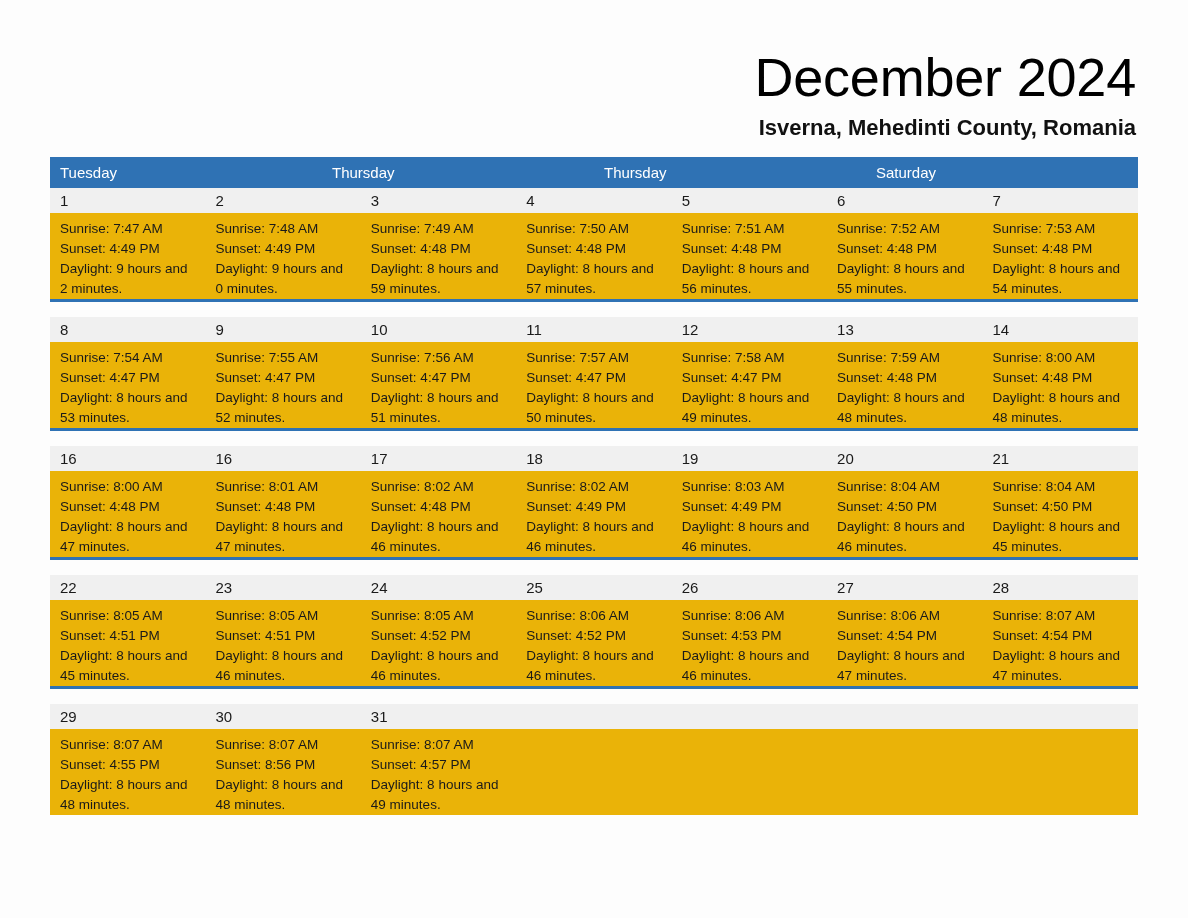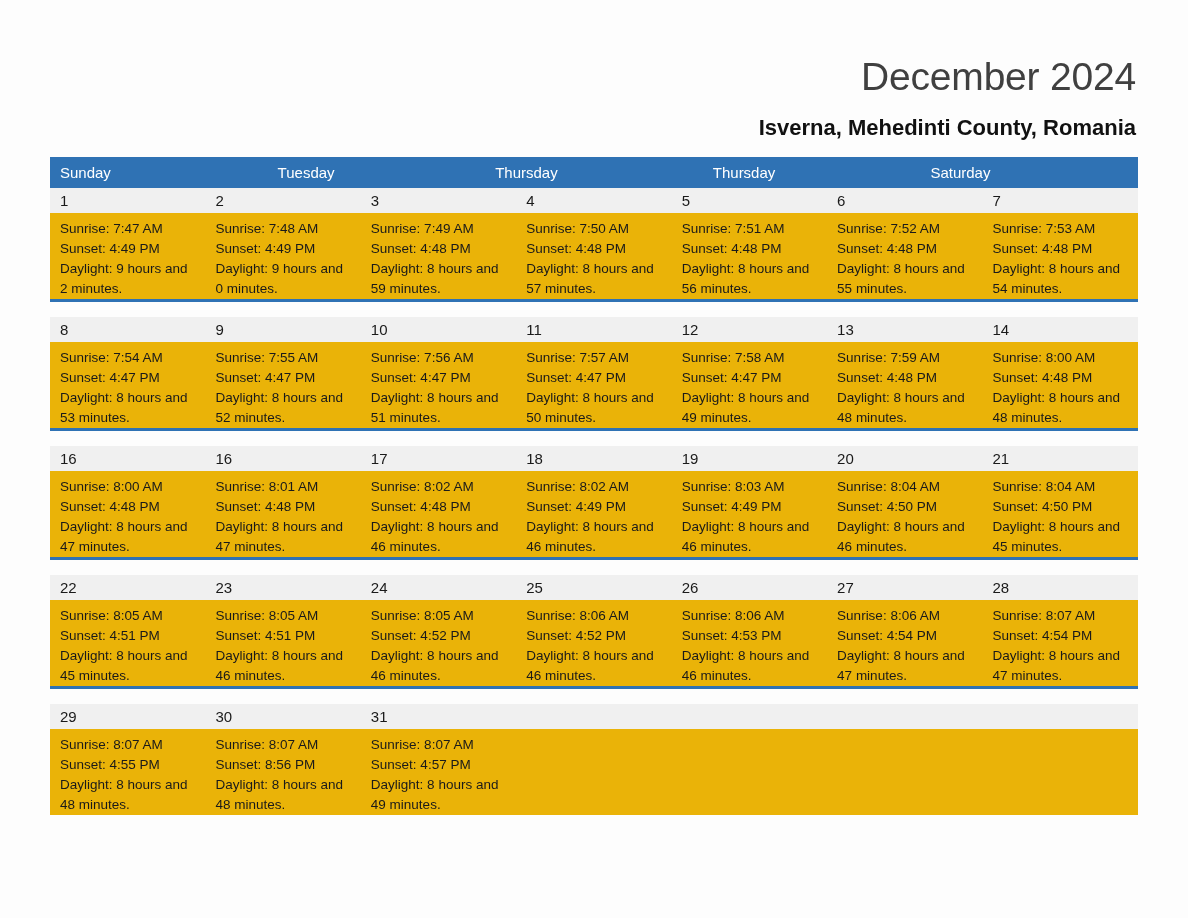--- a/index.html
+++ b/index.html
@@ -61,23 +61,23 @@
     font-size: 36px;
     letter-spacing: -0.3px;
     color: #0b76cf;
     line-height: 40px;
   }
 
   .title {
     position: absolute;
     right: 52px;
     top: 52px;
-    font-size: 39px;
+    font-size: 54px;
     font-weight: normal;
-    color: #404040;
+    color: #000000;
     letter-spacing: -0.2px;
     line-height: 50px;
     white-space: nowrap;
   }
 
   .subtitle {
     position: absolute;
     right: 52px;
     top: 115px;
     font-size: 22px;
@@ -159,21 +159,20 @@
 
   <div class="header">
 
 
     <div class="title">December 2024</div>
     <div class="subtitle">Isverna, Mehedinti County, Romania</div>
   </div>
 
   <div class="calendar">
     <div class="weekday-row" id="weekday-row">
-        <div class="weekday-cell">Sunday</div>
         <div class="weekday-cell">Tuesday</div>
         <div class="weekday-cell">Thursday</div>
         <div class="weekday-cell">Thursday</div>
         <div class="weekday-cell">Saturday</div>
       </div>
     <div id="weeks-container">
         <div class="week-row first">
           <div class="daynum-row">
             <div class="daynum-cell">1</div>
             <div class="daynum-cell">2</div>

